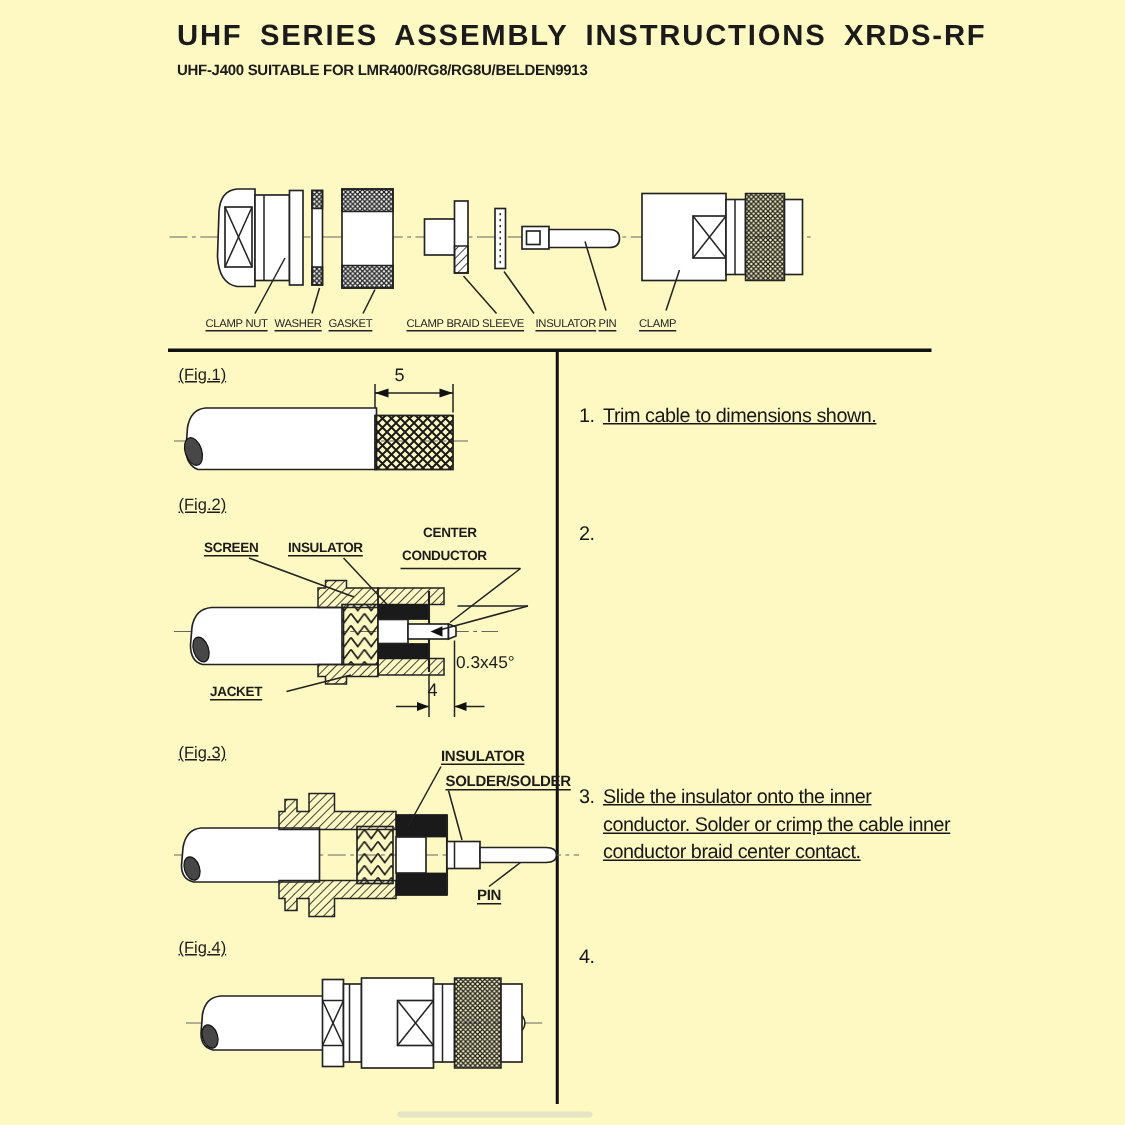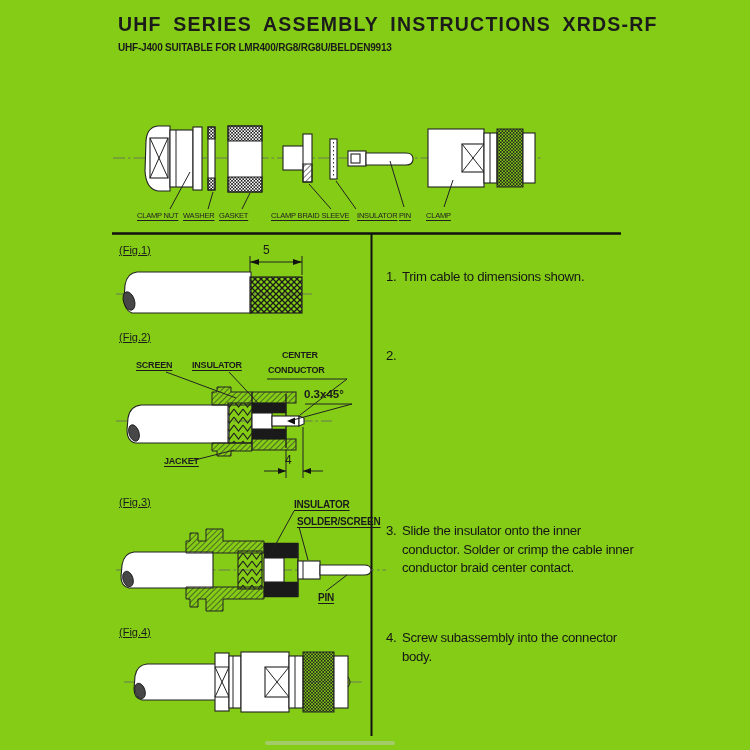--- a/index.html
+++ b/index.html
@@ -1,30 +1,30 @@
 <!DOCTYPE html>
 <html><head>
 <meta charset="utf-8">
 <style>
   html,body{margin:0;padding:0;background:#fff;}
-  .page{position:relative;width:750px;height:750px;background:#84cc16;overflow:hidden;
+  .page{position:relative;width:750px;height:750px;background:#fef9c3;overflow:hidden;
         font-family:"Liberation Sans",sans-serif;color:#1b1b1b;}
   .abs{position:absolute;}
   .title{left:118px;top:13px;font-size:19.5px;font-weight:bold;letter-spacing:1.2px;word-spacing:5px;white-space:nowrap;}
   .subtitle{left:118px;top:42px;font-size:10px;font-weight:bold;letter-spacing:-0.2px;white-space:nowrap;}
   .plabel{font-size:7.5px;letter-spacing:-0.2px;text-decoration:underline;text-underline-offset:2px;white-space:nowrap;color:#222;}
   .figcap{font-size:11px;color:#1b1b1b;white-space:nowrap;text-decoration:underline;}
   .dl2{font-size:9px;font-weight:bold;letter-spacing:-0.2px;text-decoration:underline;text-underline-offset:2px;white-space:nowrap;color:#1b1b1b;text-align:center;}
   .dl2n{font-size:9px;font-weight:bold;letter-spacing:-0.2px;white-space:nowrap;color:#1b1b1b;}
   .dl3{font-size:10px;font-weight:bold;letter-spacing:-0.2px;text-decoration:underline;text-underline-offset:2px;white-space:nowrap;color:#1b1b1b;}
   .dim{font-size:12px;color:#1b1b1b;white-space:nowrap;}
-  .chamfer{font-size:11.5px;font-weight:bold;color:#1b1b1b;white-space:nowrap;}
+  .chamfer{font-size:11.5px;font-weight:normal;color:#1b1b1b;white-space:nowrap;margin-top:48px;}
   .step{position:absolute;display:flex;width:262px;font-size:13.2px;line-height:18.6px;letter-spacing:-0.3px;color:#161616;}
   .step-num{width:16px;flex:none;}
-  .step-text{white-space:pre-wrap;}
+  .step-text{white-space:pre-wrap;text-decoration:underline;}
   svg.art{position:absolute;left:0;top:0;}
   .ln{stroke:#222;stroke-width:1;fill:none;}
   .lnt{stroke:#222;stroke-width:1.4;fill:none;}
   .wf{fill:#ffffff;stroke:#222;stroke-width:1.1;}
   .mesh{fill:url(#pMesh);stroke:#222;stroke-width:1;}
   .hatch{fill:url(#pHatch);stroke:#222;stroke-width:1;}
   .chev{fill:url(#pChev);stroke:#222;stroke-width:1.1;}
   .weave{fill:url(#pWeave);stroke:#222;stroke-width:1.2;}
   .blk{fill:#1a1a1a;stroke:#1a1a1a;stroke-width:0.5;}
   .cl{stroke:#666;stroke-width:0.8;stroke-dasharray:12 3 2.5 3;fill:none;}
@@ -227,40 +227,38 @@
   <span class="abs figcap" style="left:119px;top:496px">(Fig.3)</span>
   <span class="abs figcap" style="left:119px;top:626px">(Fig.4)</span>
 
   <span class="abs dim" style="left:263px;top:243px">5</span>
 
   <span class="abs dl2" style="left:136px;top:360px">SCREEN</span>
   <span class="abs dl2" style="left:192px;top:360px">INSULATOR</span>
   <span class="abs dl2n" style="left:282px;top:350px">CENTER</span>
   <span class="abs dl2n" style="left:268px;top:365px">CONDUCTOR</span>
   <span class="abs chamfer" style="left:304px;top:388px">0.3x45°</span>
-  <span class="abs dl2" style="left:164px;top:456px">JACKET</span>
+  <span class="abs dl2" style="left:140px;top:456px">JACKET</span>
   <span class="abs dim" style="left:285px;top:453px">4</span>
 
   <span class="abs dl3" style="left:294px;top:499px">INSULATOR</span>
-  <span class="abs dl3" style="left:297px;top:516px">SOLDER/SCREEN</span>
+  <span class="abs dl3" style="left:297px;top:516px">SOLDER/SOLDER</span>
   <span class="abs dl3" style="left:318px;top:592px">PIN</span>
 
   <div class="step" style="left:386px;top:268px">
     <span class="step-num">1.</span>
     <div class="step-text">Trim cable to dimensions shown.</div>
   </div>
   <div class="step" style="left:386px;top:347px">
     <span class="step-num">2.</span>
   </div>
   <div class="step" style="left:386px;top:522px">
     <span class="step-num">3.</span>
     <div class="step-text">Slide the insulator onto the inner
 conductor. Solder or crimp the cable inner
 conductor braid center contact.</div>
   </div>
   <div class="step" style="left:386px;top:629px">
     <span class="step-num">4.</span>
-    <div class="step-text">Screw subassembly into the connector
-body.</div>
   </div>
 
   <div class="abs smudge"></div>
 </div>
 
 </body></html>

